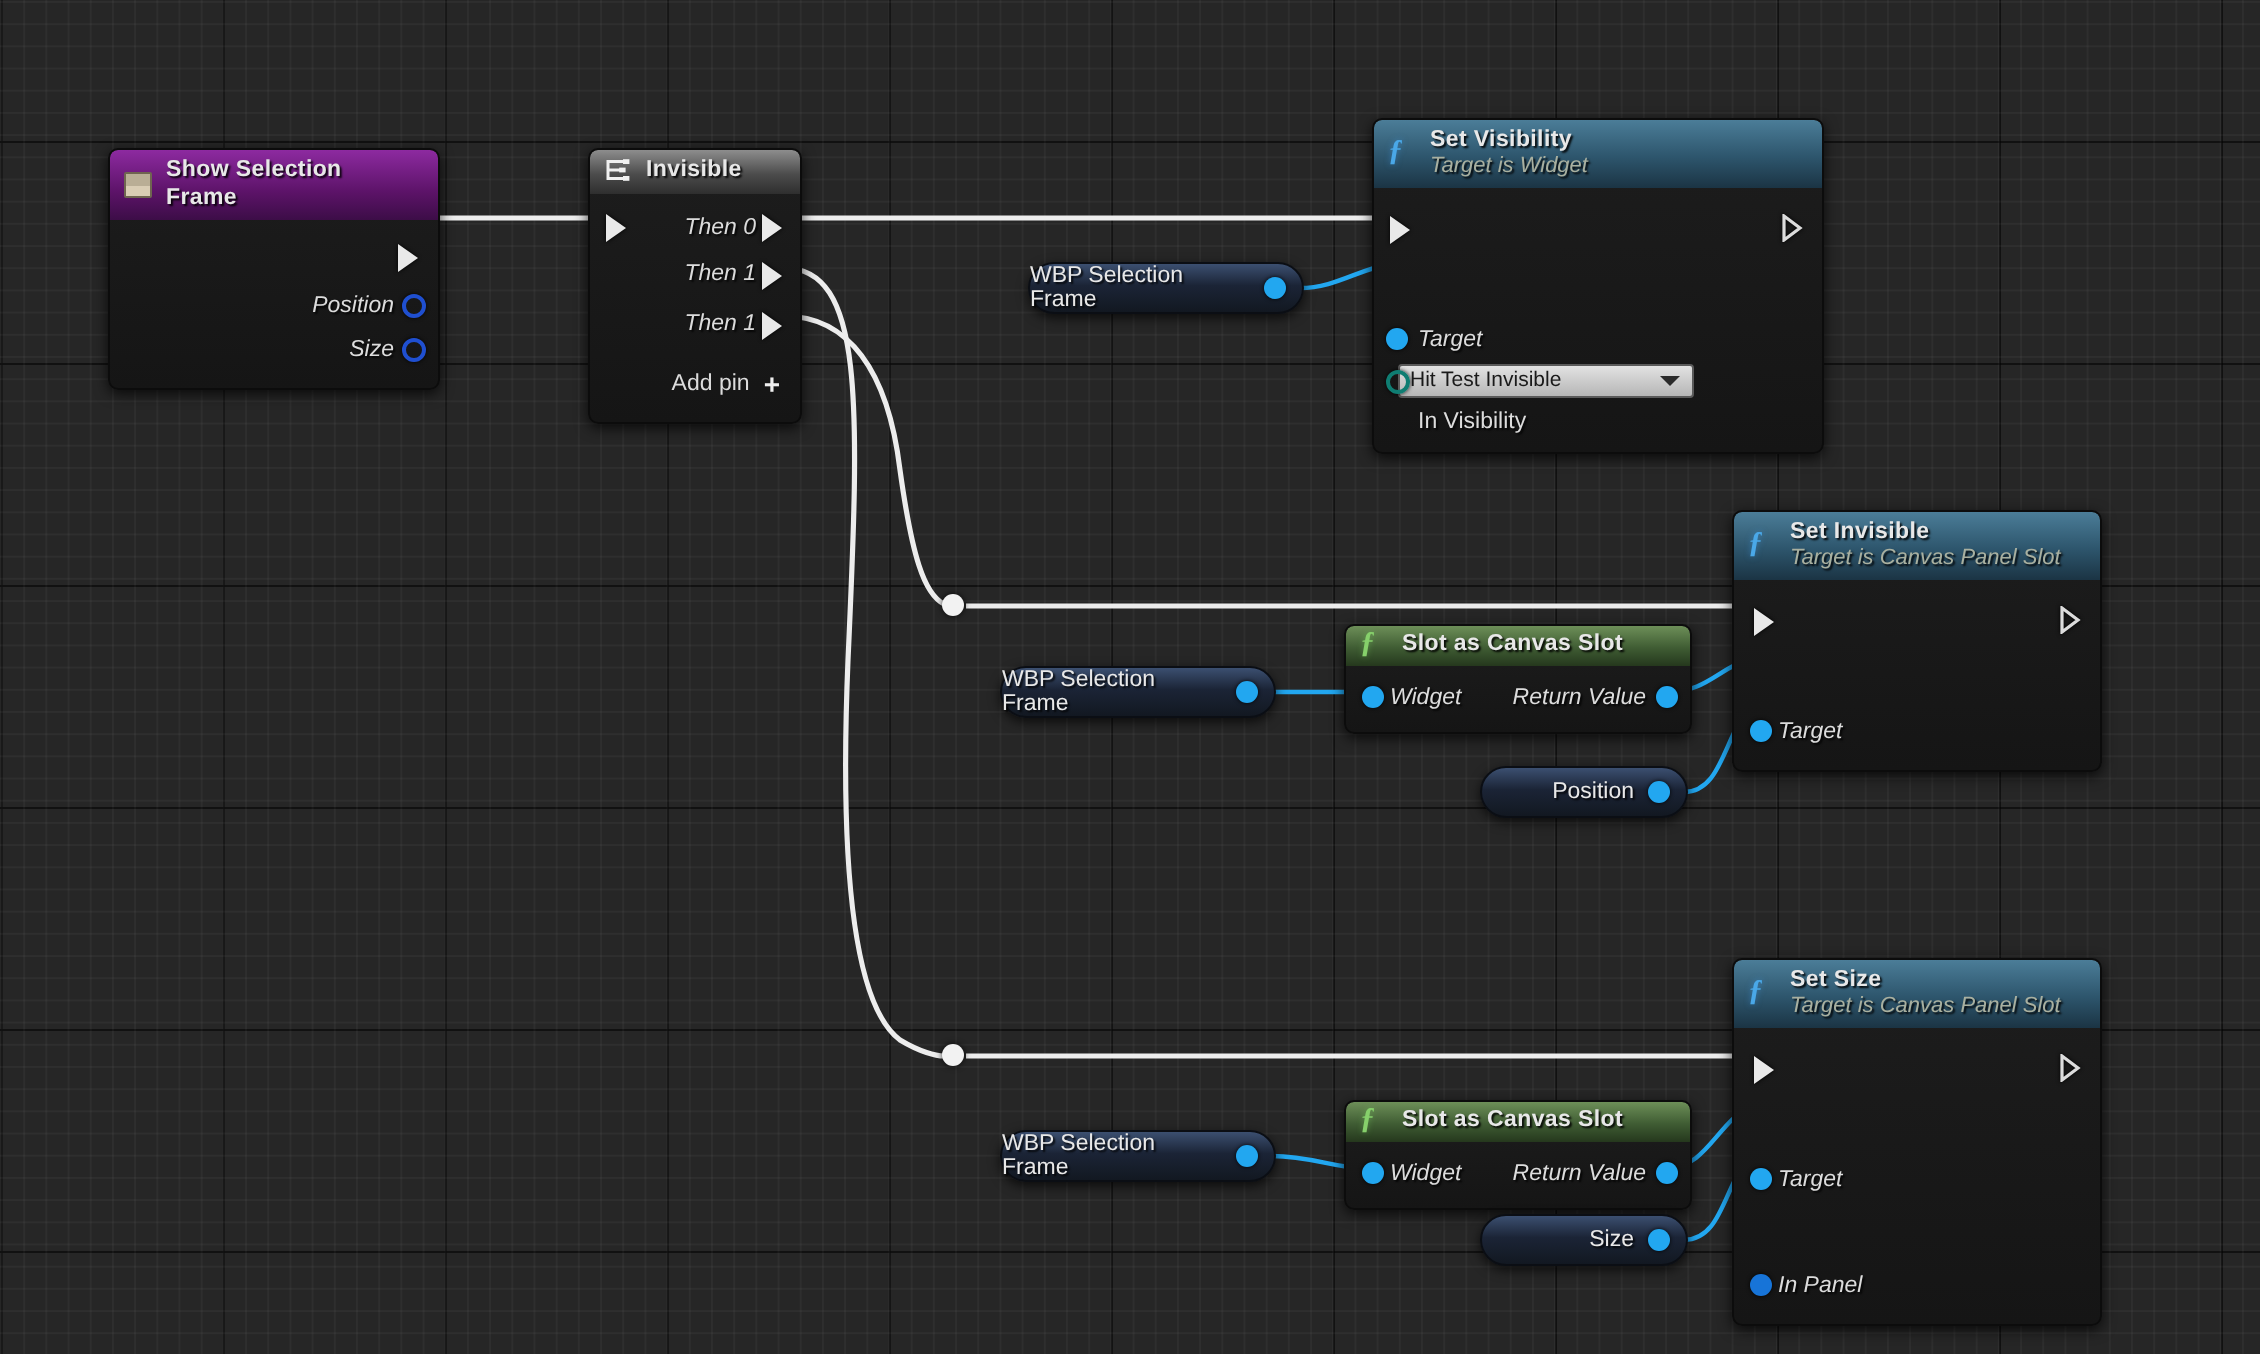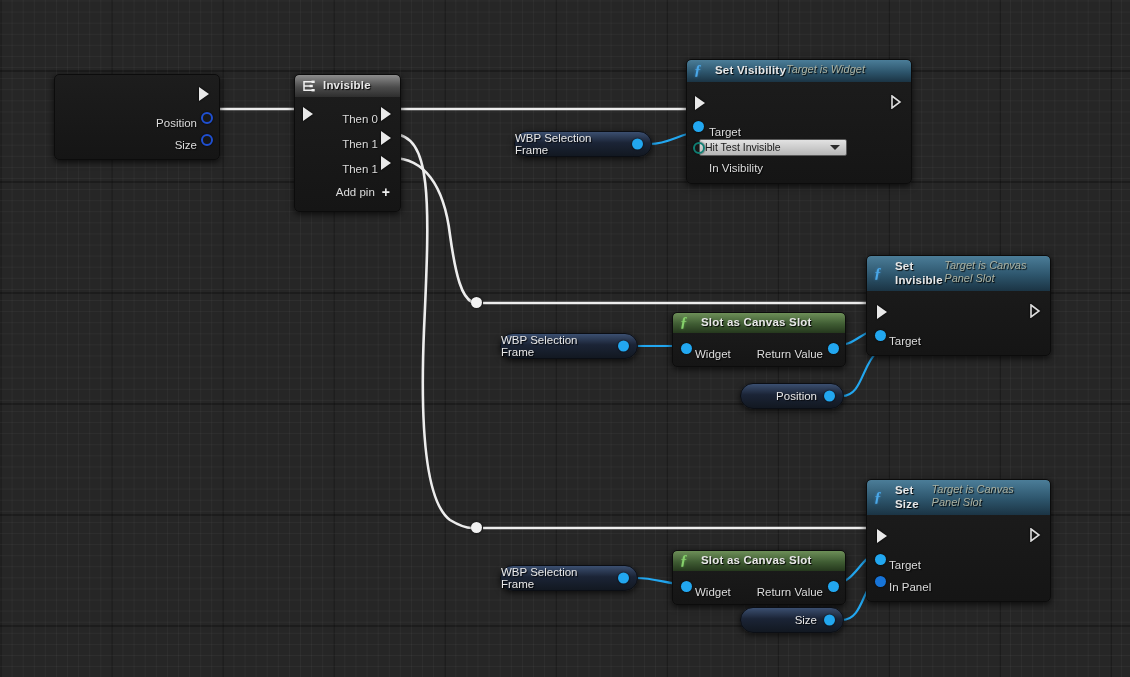--- a/index.html
+++ b/index.html
@@ -45,34 +45,34 @@
     display:flex; align-items:center; gap:7px;
     padding:4px 10px 4px 7px;
     border-radius:4px 4px 0 0;
   }
   .nhead .ttl{ font-size:11.5px; font-weight:bold; letter-spacing:.2px; text-shadow:1px 1px 1px rgba(0,0,0,.9); }
   .nhead .sub{
     font-size:11px; font-style:italic; color:#a9b0a0;
     text-shadow:1px 1px 1px rgba(0,0,0,.9);
     margin-top:-1px; display:block;
   }
-  .headtxt{ display:flex; flex-direction:row; line-height:1.18; }
+  .headtxt{ display:flex; flex-direction:column; line-height:1.18; }
 
   
   .h-event{ background:linear-gradient(to bottom,#8d2aa0 0%,#5c1368 60%,#3c0d47 100%); }
   .h-seq  { background:linear-gradient(to bottom,#8d8d8d 0%,#4c4c4c 55%,#2e2e2e 100%); }
   .h-func { background:linear-gradient(to bottom,#4b7d98 0%,#2d556c 55%,#1b3444 100%); }
   .h-pure { background:linear-gradient(to bottom,#6d8f58 0%,#3f5c33 55%,#25381d 100%); }
 
   .nbody{ padding:6px 0 8px 0; position:relative; }
 
   
-  .row{ position:relative; height:22px; display:flex; align-items:flex-end; }
+  .row{ position:relative; height:22px; display:flex; align-items:center;font-style:italic; }
   .lbl{ font-size:11.5px; color:#dcdcdc; text-shadow:1px 1px 1px rgba(0,0,0,.8); white-space:nowrap; }
-  .left{ padding-left:22px; }
+  .left{ padding-left:22px;margin-top:31px; }
   .right{ justify-content:flex-end; padding-right:22px; }
 
   
   .exec{
     position:absolute; width:0;height:0;
     border-top:7px solid transparent; border-bottom:7px solid transparent;
     border-left:10px solid #e9e9e9;
     filter:drop-shadow(0 0 1px #000);
   }
   .exec.hollow{
@@ -173,20 +173,26 @@
 
     <path d="M834,584 C854,584 860,558 877,553" stroke="#22a7f0" stroke-width="2.2" fill="none"></path>
 
     <path d="M842,620 C862,620 862,590 877,576" stroke="#22a7f0" stroke-width="2.2" fill="none"></path>
   </svg>
 
   <div class="reroute" style="left:471px; top:297px;"></div>
   <div class="reroute" style="left:471px; top:522px;"></div>
 
   <div class="node" style="left:54px; top:74px; width:166px;">
+    <div class="nhead h-event">
+      <span class="icn icn-evt"></span>
+      <span class="headtxt">
+        <span class="ttl">Show Selection Frame</span>
+      </span>
+    </div>
     <div class="nbody">
       <div class="row" style="height:26px;">
         <div class="exec" style="right:10px; top:6px;"></div>
       </div>
       <div class="row right">
         <span class="lbl">Position</span>
         <span class="dot hollowBlue" style="right:6px; top:5px;"></span>
       </div>
       <div class="row right">
         <span class="lbl">Size</span>

